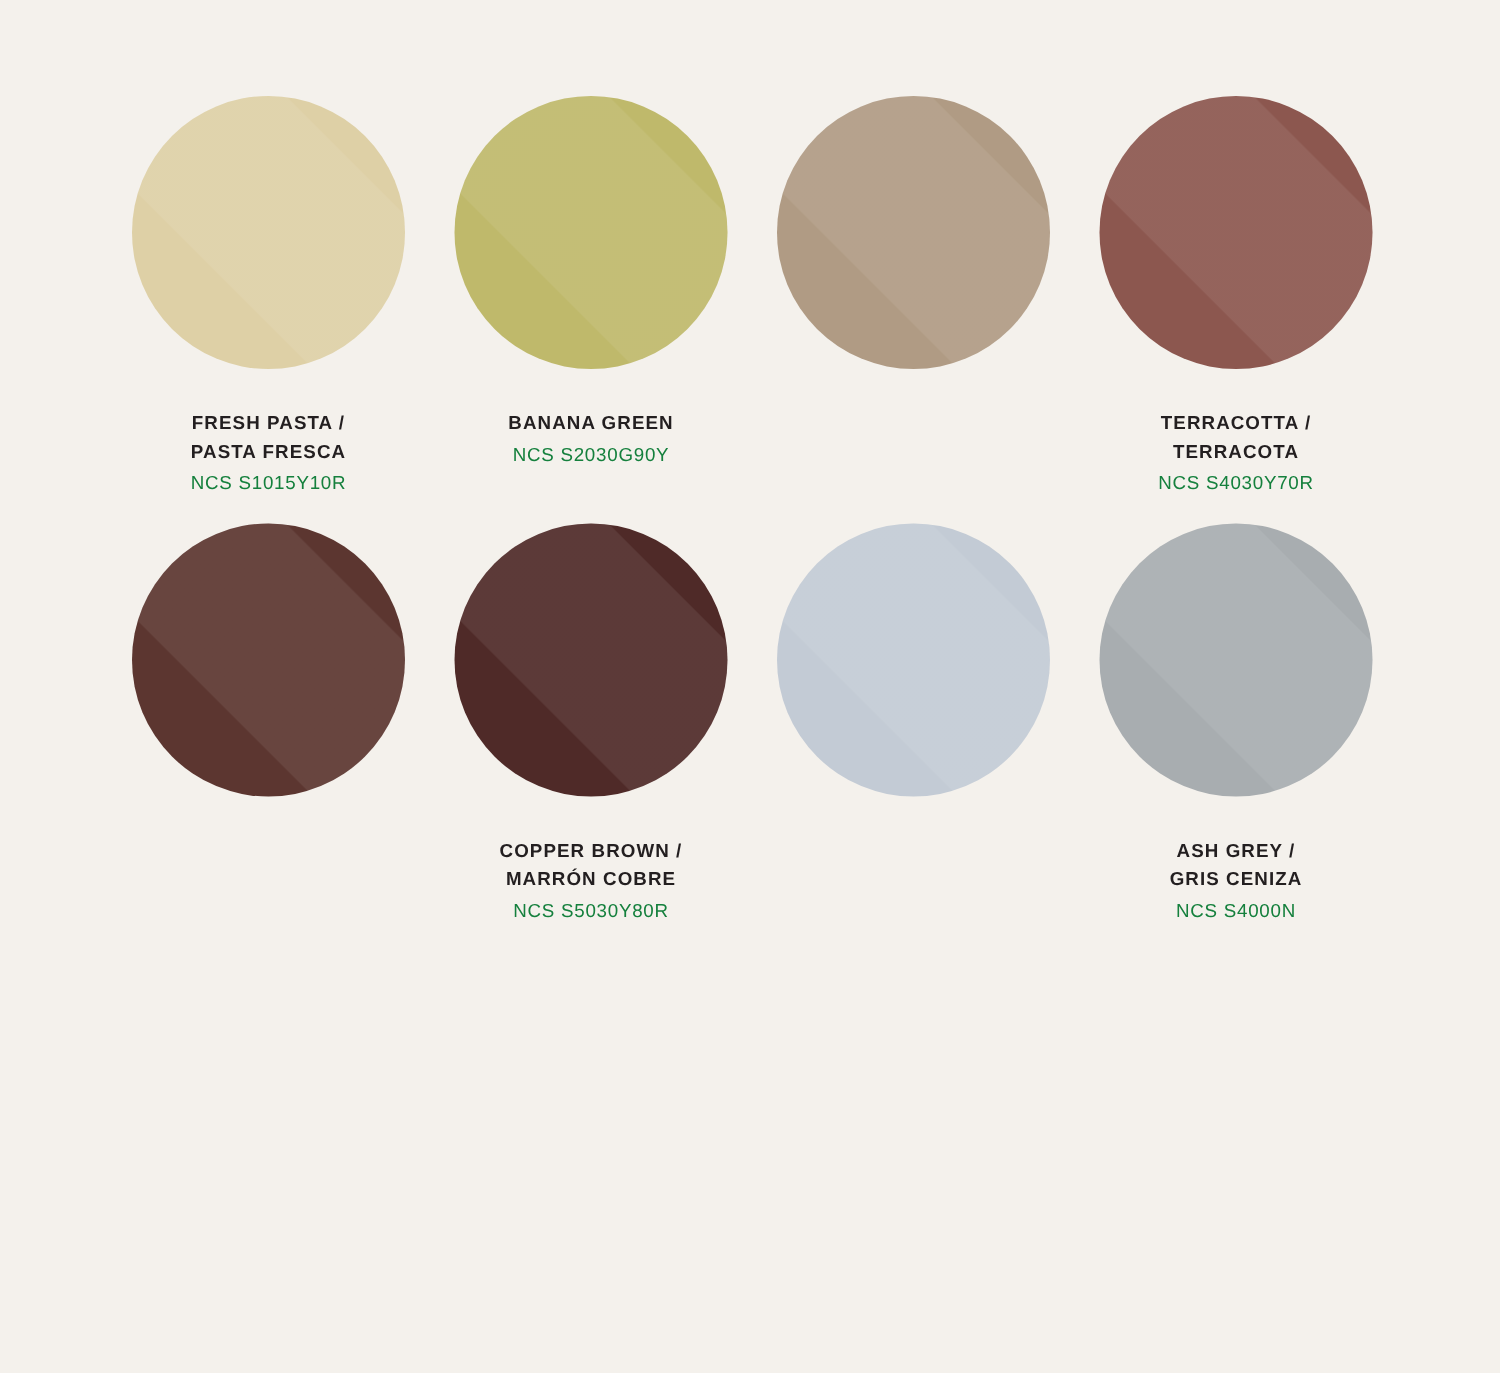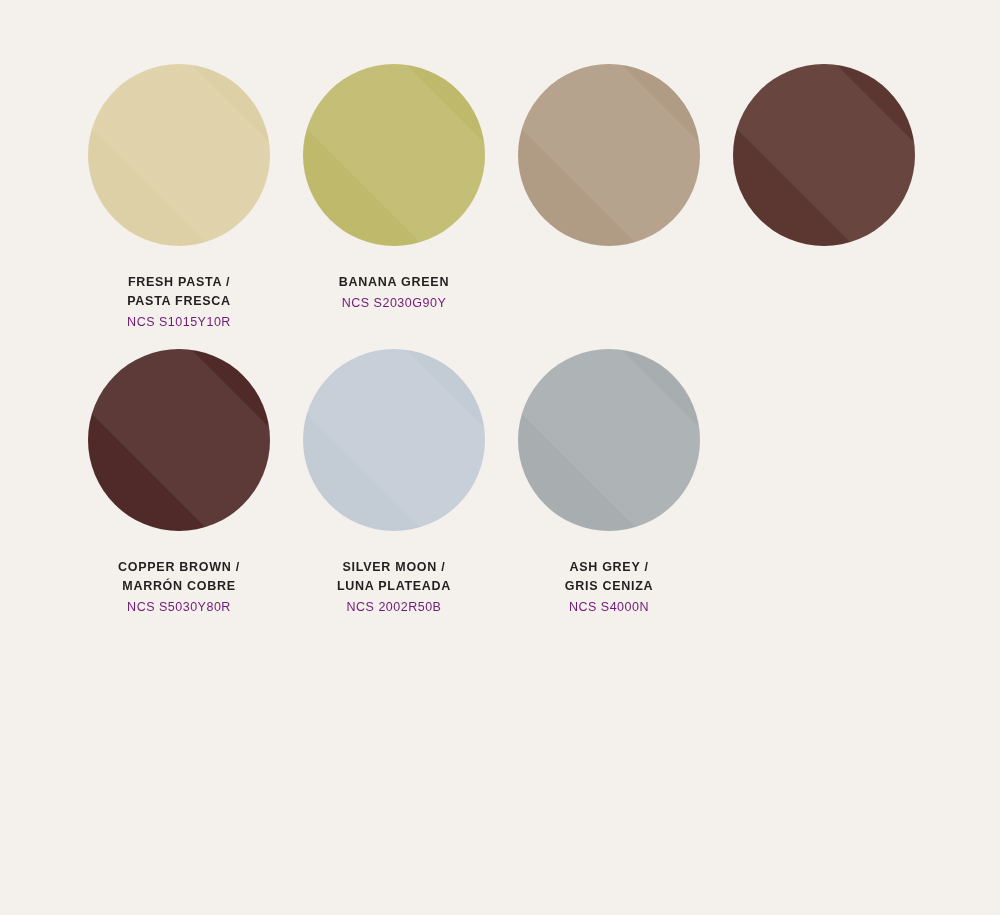--- a/index.html
+++ b/index.html
@@ -82,21 +82,21 @@
     text-transform: uppercase;
     white-space: pre-line;
   }
 
   .swatch-code {
     margin-top: 2px;
     font-size: 12.5px;
     font-weight: normal;
     letter-spacing: 0.5px;
     line-height: 19px;
-    color: #701a75;
+    color: #15803d;
   }
 </style>
 </head>
 <body>
 
 <div id="palette-sheet">
   <div class="swatch-grid">
       <div class="swatch-cell">
         <div class="swatch-disc" style="background-color: rgb(222, 208, 166);">
           <div class="disc-highlight"></div>
@@ -115,43 +115,48 @@
           <div class="swatch-name">BANANA GREEN</div>
           <div class="swatch-code">NCS S2030G90Y</div>
         </div>
       </div>
       <div class="swatch-cell">
         <div class="swatch-disc" style="background-color: rgb(176, 155, 132);">
           <div class="disc-highlight"></div>
         </div>
       </div>
       <div class="swatch-cell">
+        <div class="swatch-disc" style="background-color: rgb(140, 87, 79);">
+          <div class="disc-highlight"></div>
+        </div>
+        <div class="swatch-caption">
+          <div class="swatch-name">TERRACOTTA /
+TERRACOTA</div>
+          <div class="swatch-code">NCS S4030Y70R</div>
+        </div>
+      </div>
+      <div class="swatch-cell">
         <div class="swatch-disc" style="background-color: rgb(92, 54, 48);">
           <div class="disc-highlight"></div>
         </div>
       </div>
       <div class="swatch-cell">
         <div class="swatch-disc" style="background-color: rgb(79, 42, 40);">
           <div class="disc-highlight"></div>
         </div>
         <div class="swatch-caption">
           <div class="swatch-name">COPPER BROWN /
 MARRÓN COBRE</div>
           <div class="swatch-code">NCS S5030Y80R</div>
         </div>
       </div>
       <div class="swatch-cell">
         <div class="swatch-disc" style="background-color: rgb(195, 203, 213);">
           <div class="disc-highlight"></div>
         </div>
-        <div class="swatch-caption">
-          <div class="swatch-name">SILVER MOON /
-LUNA PLATEADA</div>
-          <div class="swatch-code">NCS 2002R50B</div>
-        </div>
       </div>
       <div class="swatch-cell">
         <div class="swatch-disc" style="background-color: rgb(168, 173, 176);">
           <div class="disc-highlight"></div>
         </div>
         <div class="swatch-caption">
           <div class="swatch-name">ASH GREY /
 GRIS CENIZA</div>
           <div class="swatch-code">NCS S4000N</div>
         </div>

